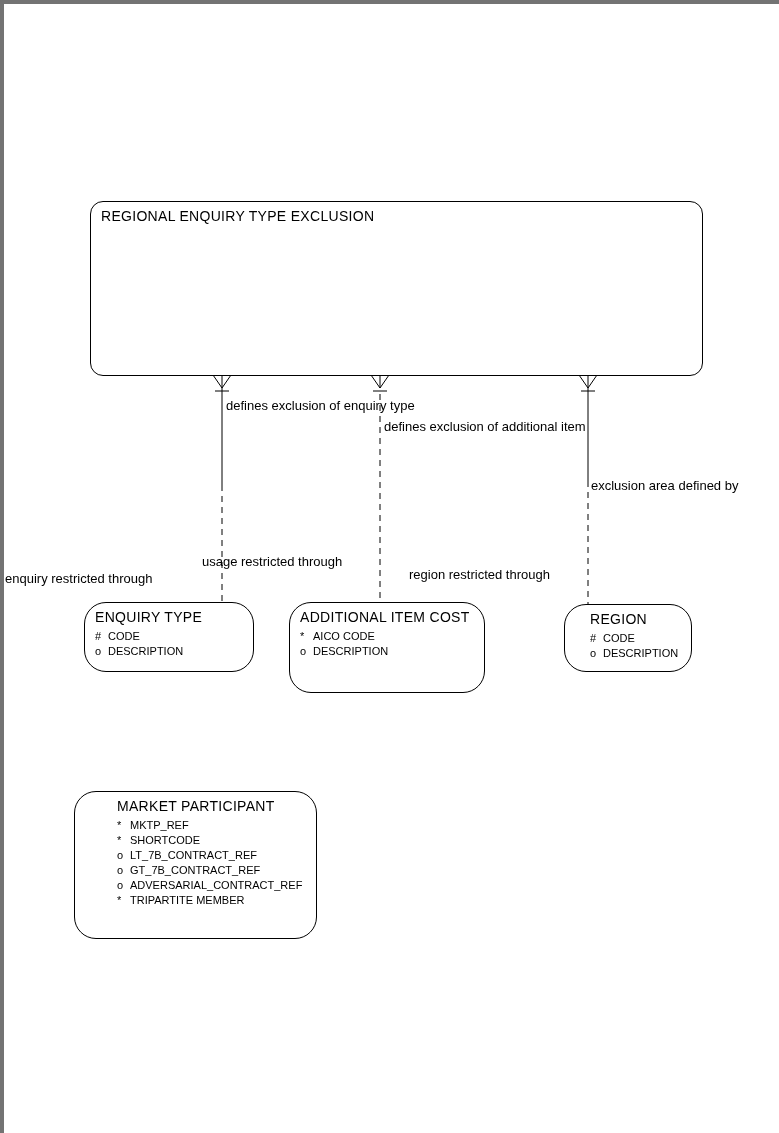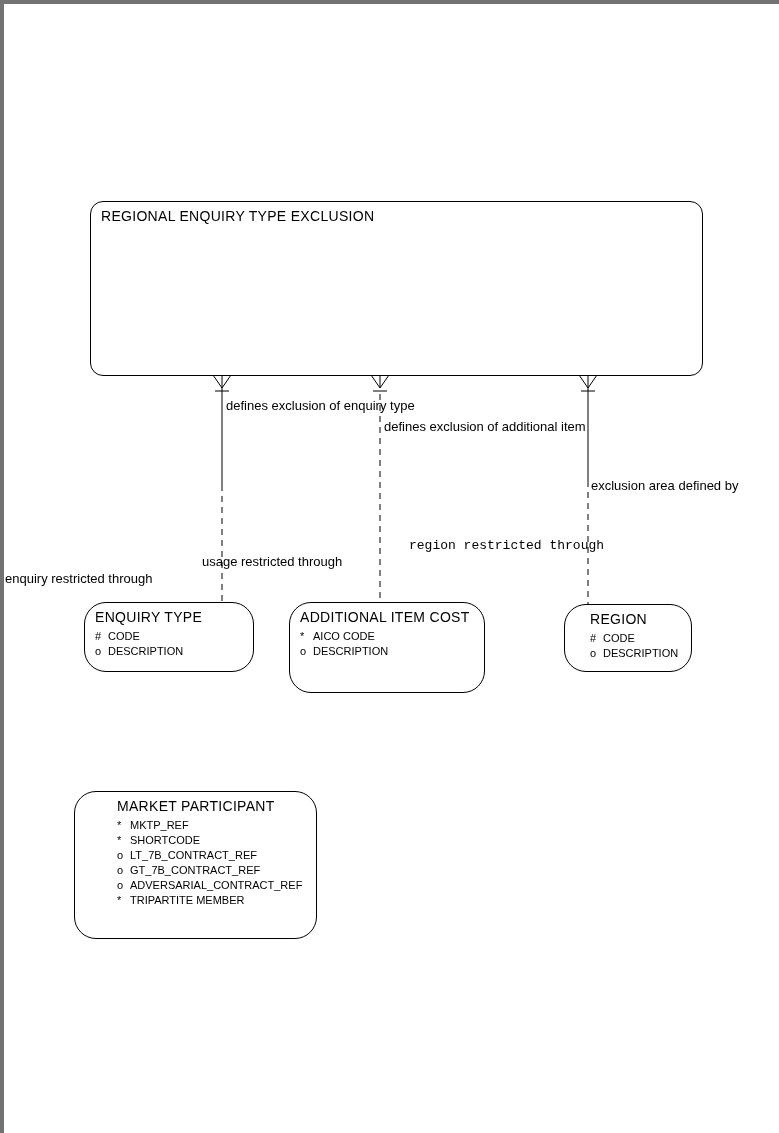--- a/index.html
+++ b/index.html
@@ -64,21 +64,21 @@
   #box-retx   { left: 86px;  top: 197px; width: 613px; height: 175px; border-radius: 13px; }
   #box-etype  { left: 80px;  top: 598px; width: 170px; height: 70px;  }
   #box-aic    { left: 285px; top: 598px; width: 196px; height: 91px;  }
   #box-region { left: 560px; top: 600px; width: 128px; height: 68px; padding-left: 15px;  }
   #box-mktp   { left: 70px;  top: 787px; width: 243px; height: 148px; padding-left: 32px; }
 
   #lbl-def-enq  { left: 222px; top: 394px; }
   #lbl-def-add  { left: 380px; top: 415px; }
   #lbl-excl-area{ left: 587px; top: 428px; margin-top: 46px; }
   #lbl-usage    { left: 198px; top: 550px; }
-  #lbl-region   { left: 405px; top: 534px; font-family: Liberation Mono, monospace; }
+  #lbl-region   { left: 405px; top: 563px; }
   #lbl-enquiry  { left: 1px;  top: 567px; }
 </style>
 </head>
 <body>
 
 <div class="canvas">
 
   <svg class="lines-svg" viewBox="0 0 779 1133">
 
     <g stroke="#000000" stroke-width="1" fill="none">

